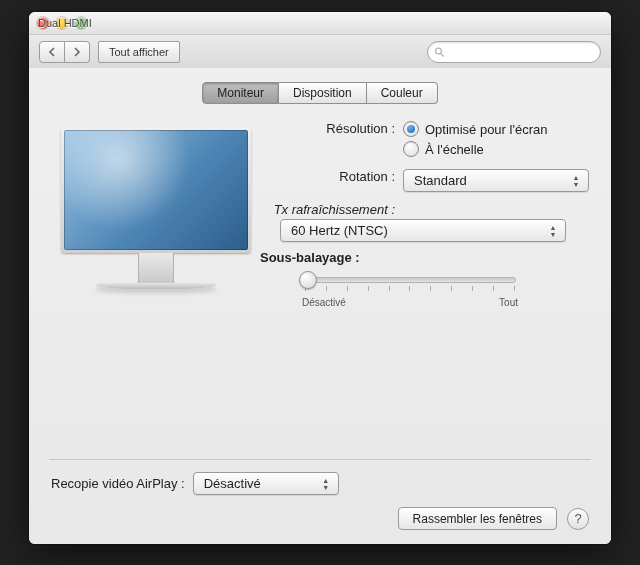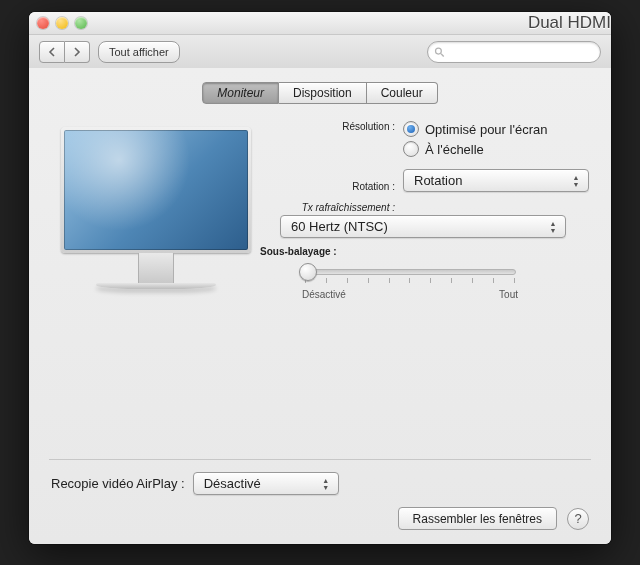--- a/index.html
+++ b/index.html
@@ -44,44 +44,44 @@
   .tl {
     width: 12px; height: 12px;
     border-radius: 50%;
     box-shadow: inset 0 1px 1px rgba(255,255,255,0.5), 0 0 0 1px rgba(0,0,0,0.15);
   }
   .tl.red    { background: radial-gradient(circle at 35% 30%, #ff8e85, #e74c3c); }
   .tl.yellow { background: radial-gradient(circle at 35% 30%, #ffe08a, #f1b90d); }
   .tl.green  { background: radial-gradient(circle at 35% 30%, #aee6a4, #57b54b); }
   .win-title {
     position: absolute;
-    left: 0; right: 0;
-    text-align: right;
-    font-size: 17px;
+    left: 9px; right: 0;
+    text-align: left;
+    font-size: 11px;
     color: #444;
     text-shadow: 0 1px 0 #fff;
     pointer-events: none;
   }
   .toolbar {
     height: 34px;
     background: linear-gradient(#eaeaea, #d9d9d9);
     border-bottom: 1px solid #b5b5b5;
     display: flex;
     align-items: center;
     padding: 0 10px;
     gap: 8px;
   }
   .seg {
     display: flex;
   }
   .btn {
     height: 20px;
     background: linear-gradient(#fdfdfd, #e3e3e3);
     border: 1px solid #9c9c9c;
-    border-radius: 8px;
+    border-radius: 2px;
     font-size: 11px;
     color: #333;
     display: flex;
     align-items: center;
     justify-content: center;
     padding: 0 10px;
     box-shadow: 0 1px 0 #fff inset;
     cursor: default;
   }
   .seg .btn { border-radius: 0; }
@@ -127,21 +127,20 @@
     box-shadow: 0 1px 0 #fff inset;
     cursor: default;
   }
   .tabs .tab.first { border-radius: 4px 0 0 4px; }
   .tabs .tab.mid   { border-left: 0; }
   .tabs .tab.last  { border-left: 0; border-radius: 0 4px 4px 0; }
   .tabs .tab.active {
     background: linear-gradient(#bfbfbf, #9f9f9f);
     color: #222;
     box-shadow: inset 0 1px 2px rgba(0,0,0,0.3);
-    font-style: italic;
   }
   .hr {
     border-top: 1px solid #c2c2c2;
     margin: 0 20px;
     position: relative;
     top: -10px;
     z-index: -1;
   }
 
   .body {
@@ -181,29 +180,29 @@
     width: 120px; height: 6px;
     margin: 0 auto;
     background: linear-gradient(#e6e6e6,#bcbcbc);
     border-radius: 3px 3px 50% 50% / 3px 3px 6px 6px;
     box-shadow: 0 4px 4px rgba(0,0,0,0.15);
   }
 
   .settings { flex: 1; padding-top: 6px; }
   .row {
     display: flex;
-    align-items: flex-end;
+    align-items: flex-start;
     margin-bottom: 8px;
   }
   .row.top { align-items: flex-start; }
   .lbl {
     width: 135px;
     text-align: right;
     padding-right: 8px;
-    font-size: 10px;
+    font-size: 13px;
     color: #222;
   }
   .opts { flex: 1; }
   .radio-line { display:flex; align-items:center; font-size:13px; margin-bottom:4px; }
   .radio {
     width:14px; height:14px;
     border-radius:50%;
     border:1px solid #888;
     background: radial-gradient(circle at 40% 30%, #fff, #ddd);
     margin-right:6px;
@@ -411,21 +410,21 @@
                 <span class="radio"></span>
                 <span>À l'échelle</span>
               </div>
             </div>
           </div>
 
           <div class="row" style="margin-top:6px;">
             <div class="lbl">Rotation :</div>
             <div class="opts">
               <div class="popup" style="width:170px;">
-                <span>Rotation</span>
+                <span>Standard</span>
                 <span class="arrows">▲<br>▼</span>
               </div>
             </div>
           </div>
 
           <div class="row top" style="margin-top:4px;font-style:italic;">
             <div class="lbl" style="padding-top:2px;">Tx rafraîchissement :</div>
           </div>
           <div class="row" style="margin-top:-6px;">
             <div style="width:20px;"></div>

